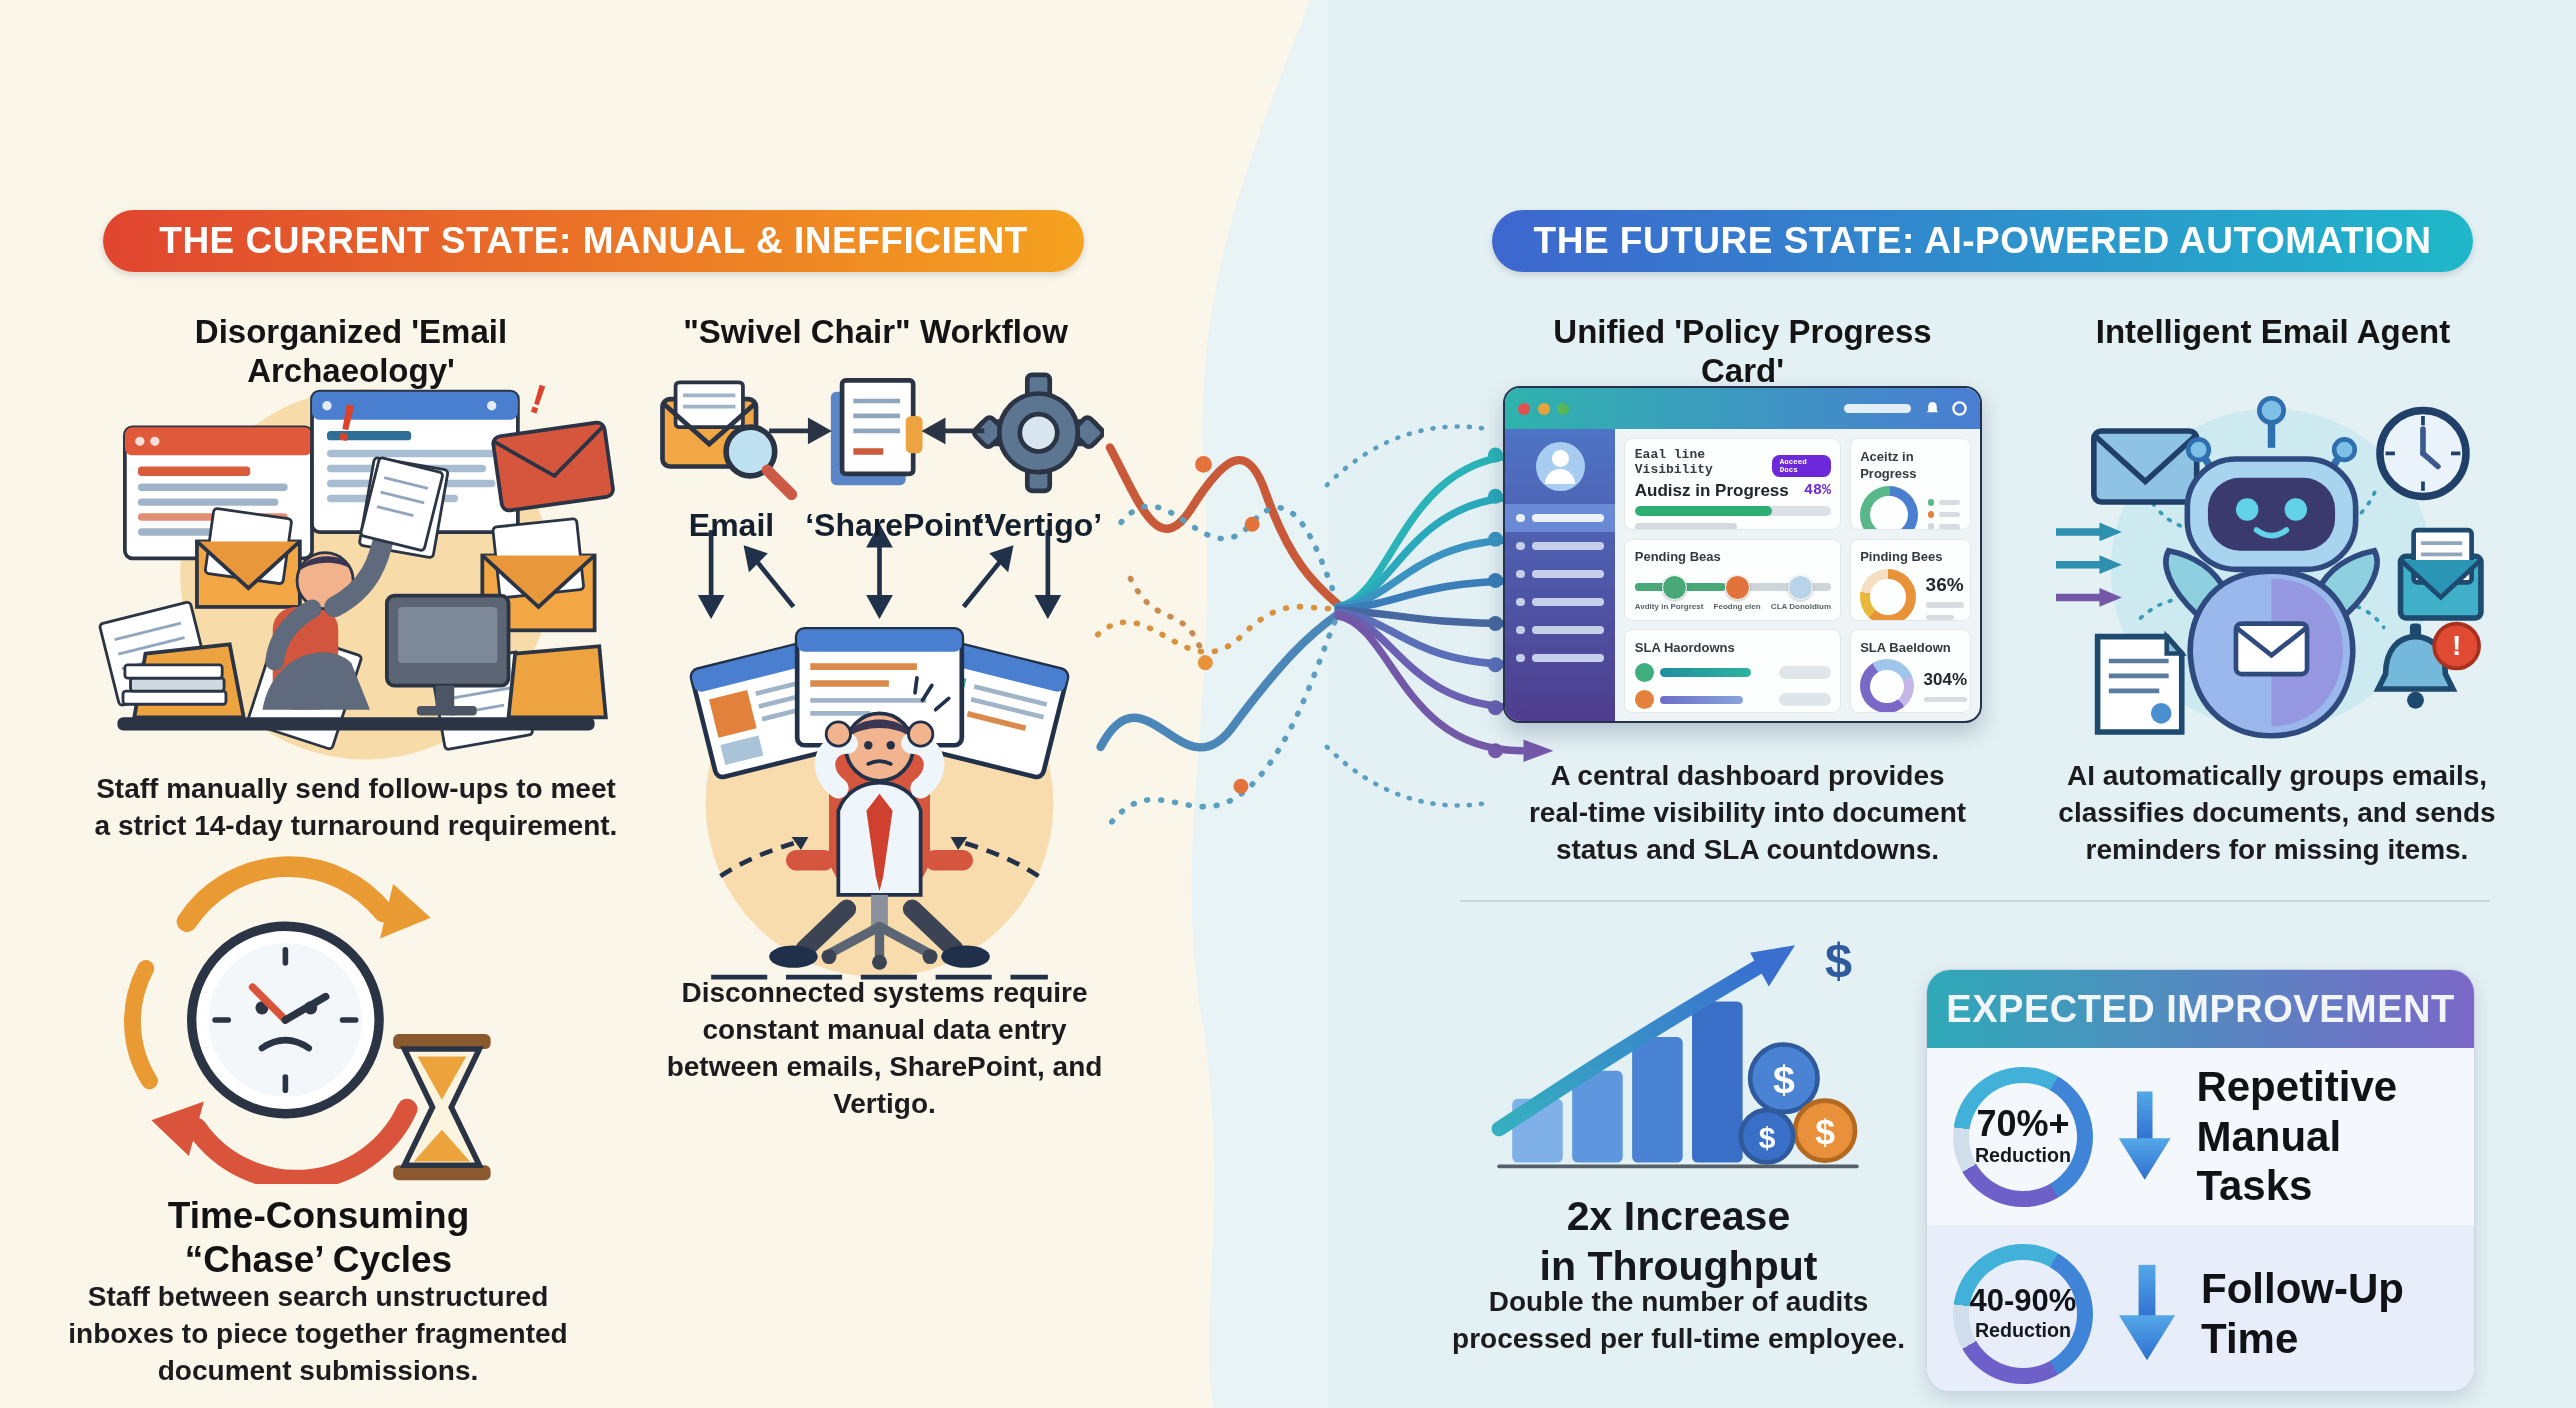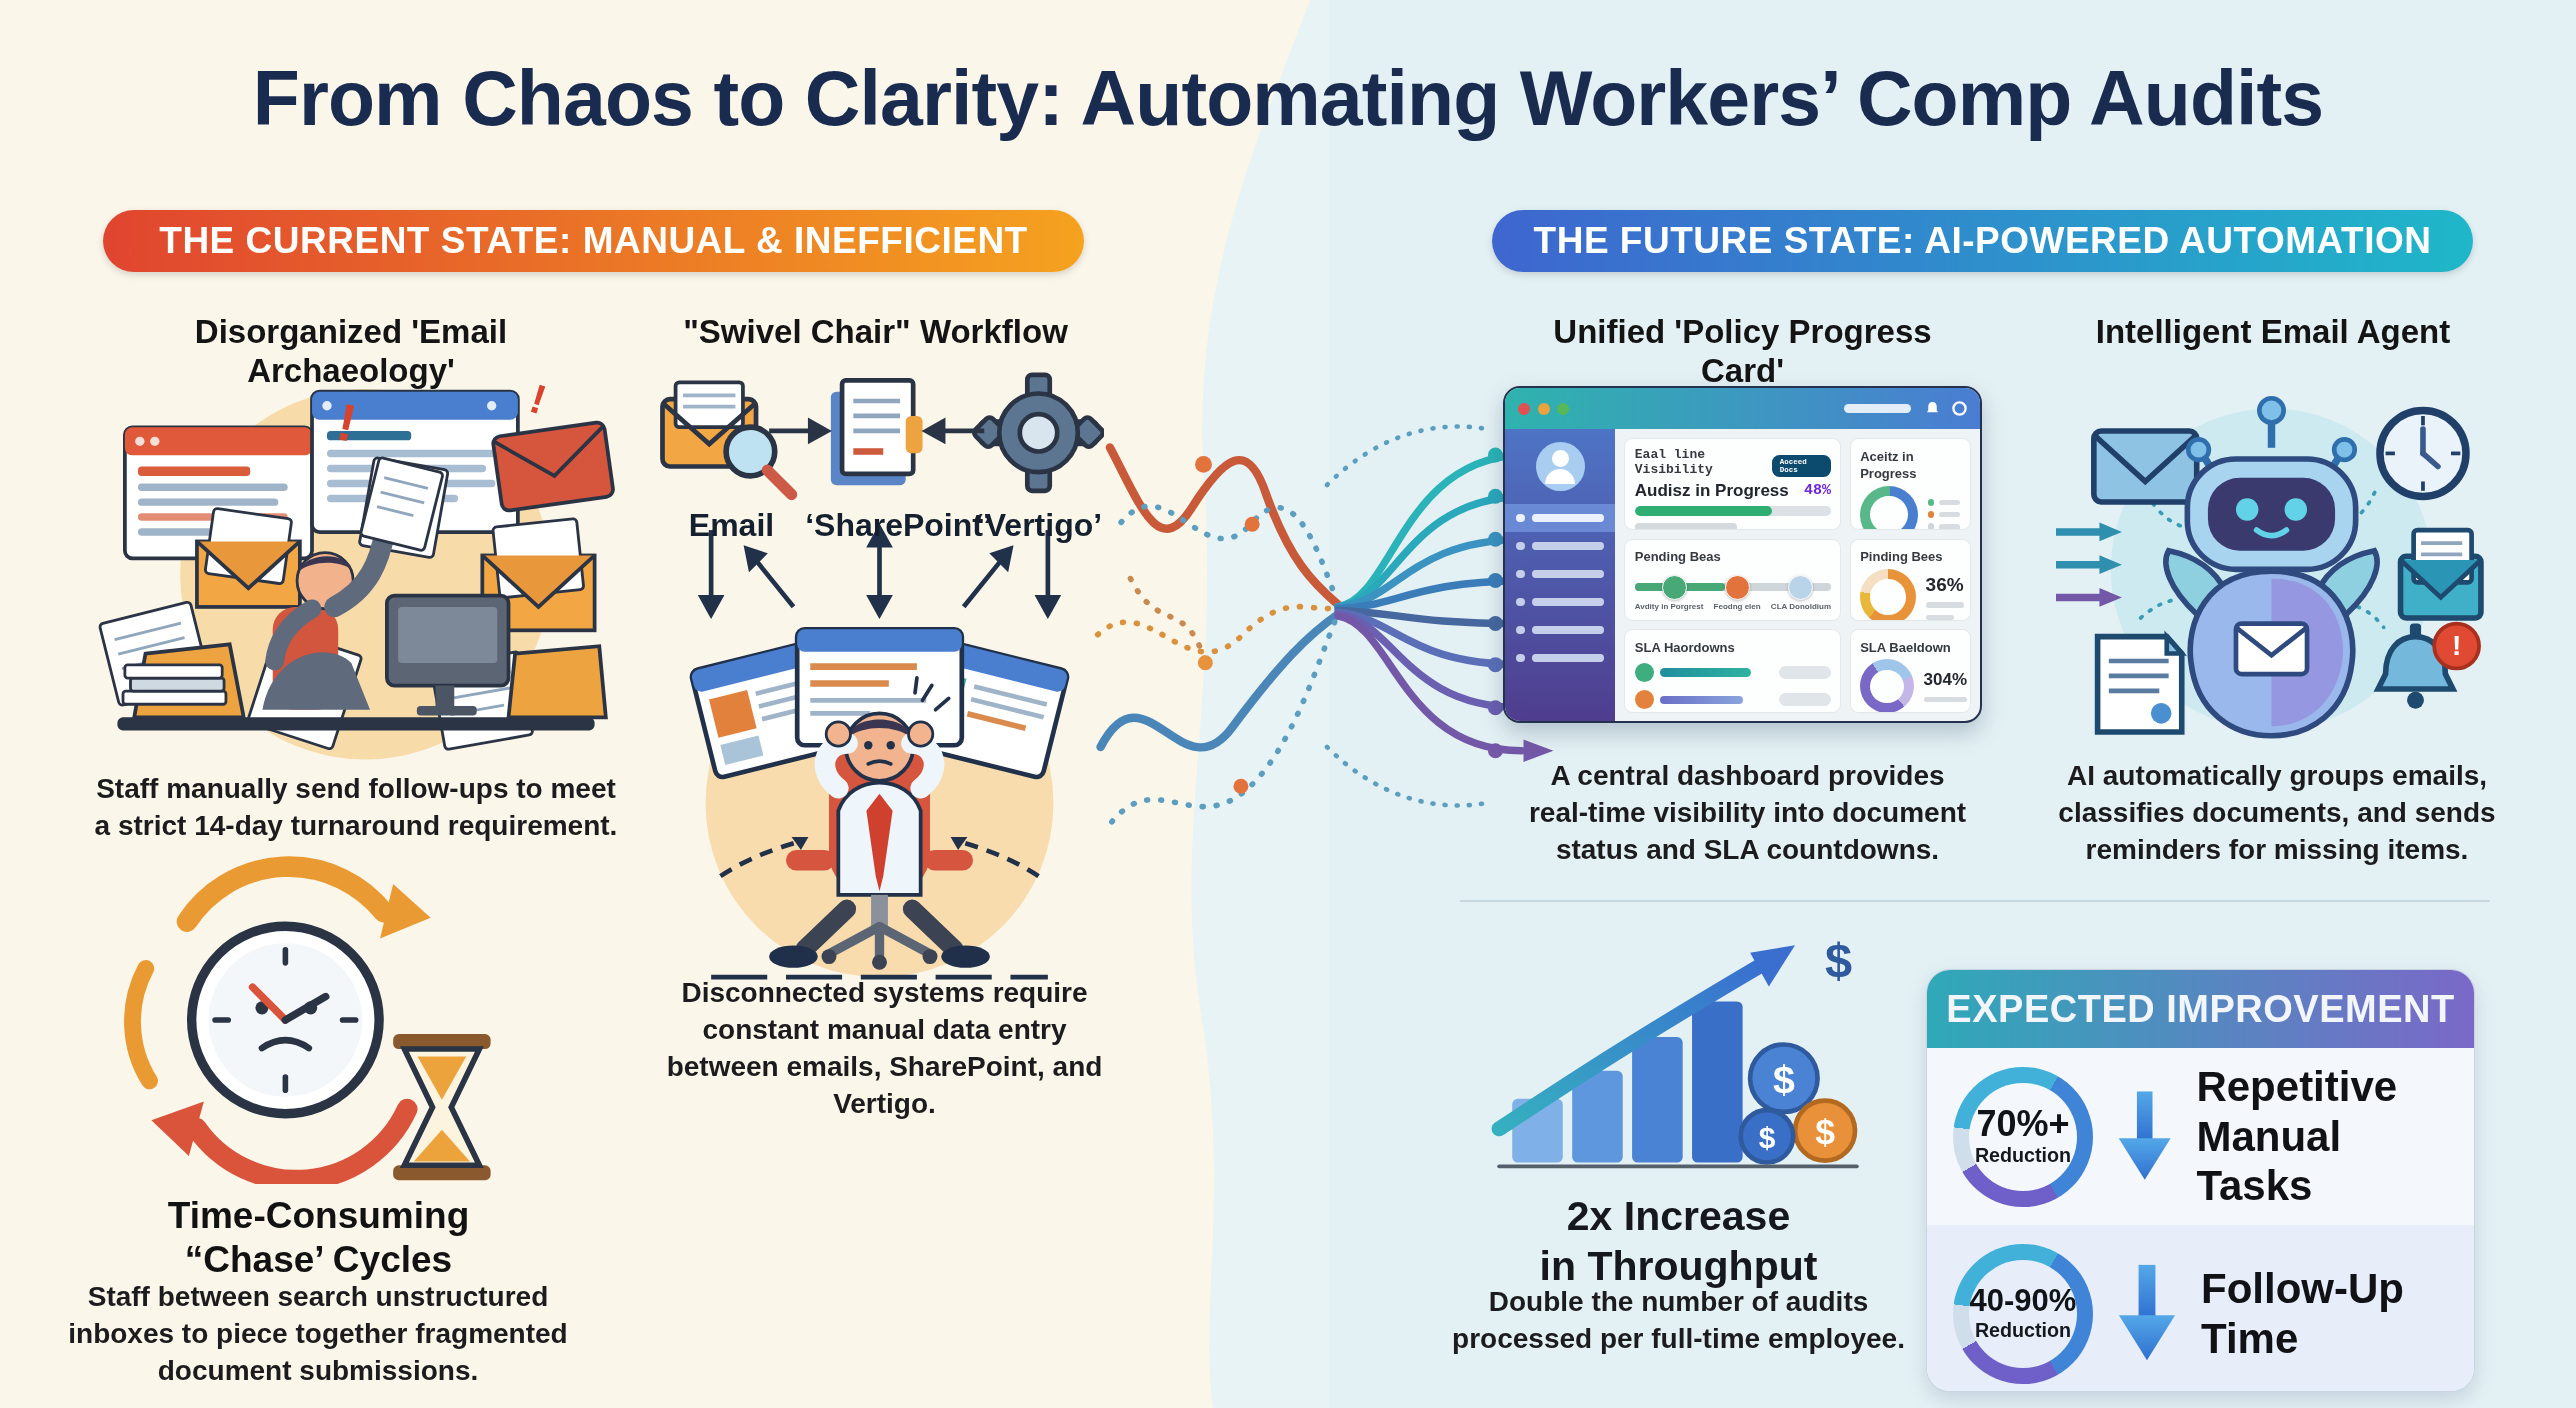--- a/index.html
+++ b/index.html
@@ -39,21 +39,21 @@
   .avatar::after { content:""; position:absolute; bottom:6.6px; left:9.4px; width:30px; height:15px; border-radius:15px 15px 0 0; background:#fff; }
   .srow { display:flex; align-items:center; gap:7.5px; padding:0 11.2px; height:28px; }
   .srow.hl { background:rgba(130,170,240,.55); }
   .sdot { width:8.4px; height:8.4px; border-radius:50%; background:#c5cfe9; flex:none; }
   .sbar { height:7.5px; border-radius:3.7px; background:#c5cfe9; flex:1; }
   .srow.hl .sdot,.srow.hl .sbar { background:#eaf1fd; }
   .main { flex:1; padding:9.4px; display:grid; grid-template-columns:217px 1fr; grid-template-rows:92px 82px 84px; gap:8.4px; }
   .card { background:#fdfefe; border:0.9px solid #e2e8ea; border-radius:8.4px; padding:7.5px 9.4px; overflow:hidden; }
   .ct { font-size:13px; font-weight:700; color:#343a40; }
   .c1-top { display:flex; justify-content:space-between; align-items:flex-end;font-family:Liberation Mono, monospace; }
-  .badge { background:#0c4a6e; color:#fff; font-size:7.5px; font-weight:700; padding:2.8px 7.5px; border-radius:7.5px; }
+  .badge { background:#6d28d9; color:#fff; font-size:7.5px; font-weight:700; padding:2.8px 7.5px; border-radius:7.5px; }
   .c1-mid { display:flex; justify-content:space-between; align-items:center; margin-top:3.7px; }
   .c1-sub { font-size:17px; font-weight:700; color:#20262c; }
   .c1-val { font-size:15px; font-weight:700; color:#6d28d9;font-family:Liberation Mono, monospace; }
   .track { margin-top:5.6px; height:10.3px; border-radius:5.6px; background:#dbe1e5; overflow:hidden; }
   .fill { height:100%; width:70%; border-radius:5.6px; background:#2fae73; }
   .bar2 { margin-top:6.6px; height:8.4px; width:52%; border-radius:4.7px; background:#d3d9dd; }
   .c2-row { display:flex; align-items:center; gap:9.4px; margin-top:4.7px; }
   .donut { border-radius:50%; position:relative; flex:none; }
   .donut::before { content:""; position:absolute; inset:10.3px; background:#fdfefe; border-radius:50%; }
   .legend { flex:1; }
@@ -98,21 +98,20 @@
 </head>
 <body>
 
 <div class="canvas">
 
   <svg class="bg-right" viewBox="0 0 2752 1505">
     <path d="M1400,0 C1330,180 1272,320 1287,520 C1302,760 1250,900 1286,1100 C1312,1280 1282,1400 1296,1505 L2752,1505 L2752,0 Z" fill="#e4f1f4"></path>
     <path d="M1400,0 C1330,180 1272,320 1287,520 C1302,760 1250,900 1286,1100 C1312,1280 1282,1400 1296,1505 L1420,1505 L1420,0 Z" fill="#eef6f7" opacity="0.45"></path>
   </svg>
 
-  <div class="abs title">From Chaos to Clarity: Automating Workers’ Comp Audits</div>
 
   <div class="abs banner current">THE CURRENT STATE: MANUAL &amp; INEFFICIENT</div>
   <div class="abs colhead" style="left:89px;top:313px;width:524px;">Disorganized 'Email Archaeology'</div>
 
   <div class="abs banner future">THE FUTURE STATE: AI-POWERED AUTOMATION</div>
   <div class="abs colhead" style="left:660px;top:313px;width:431px;">"Swivel Chair" Workflow</div>
   <div class="abs colhead" style="left:1515px;top:313px;width:455px;">Unified 'Policy Progress Card'</div>
   <div class="abs colhead" style="left:2086px;top:313px;width:374px;">
     <div>Intelligent Email Agent</div>
   </div>

